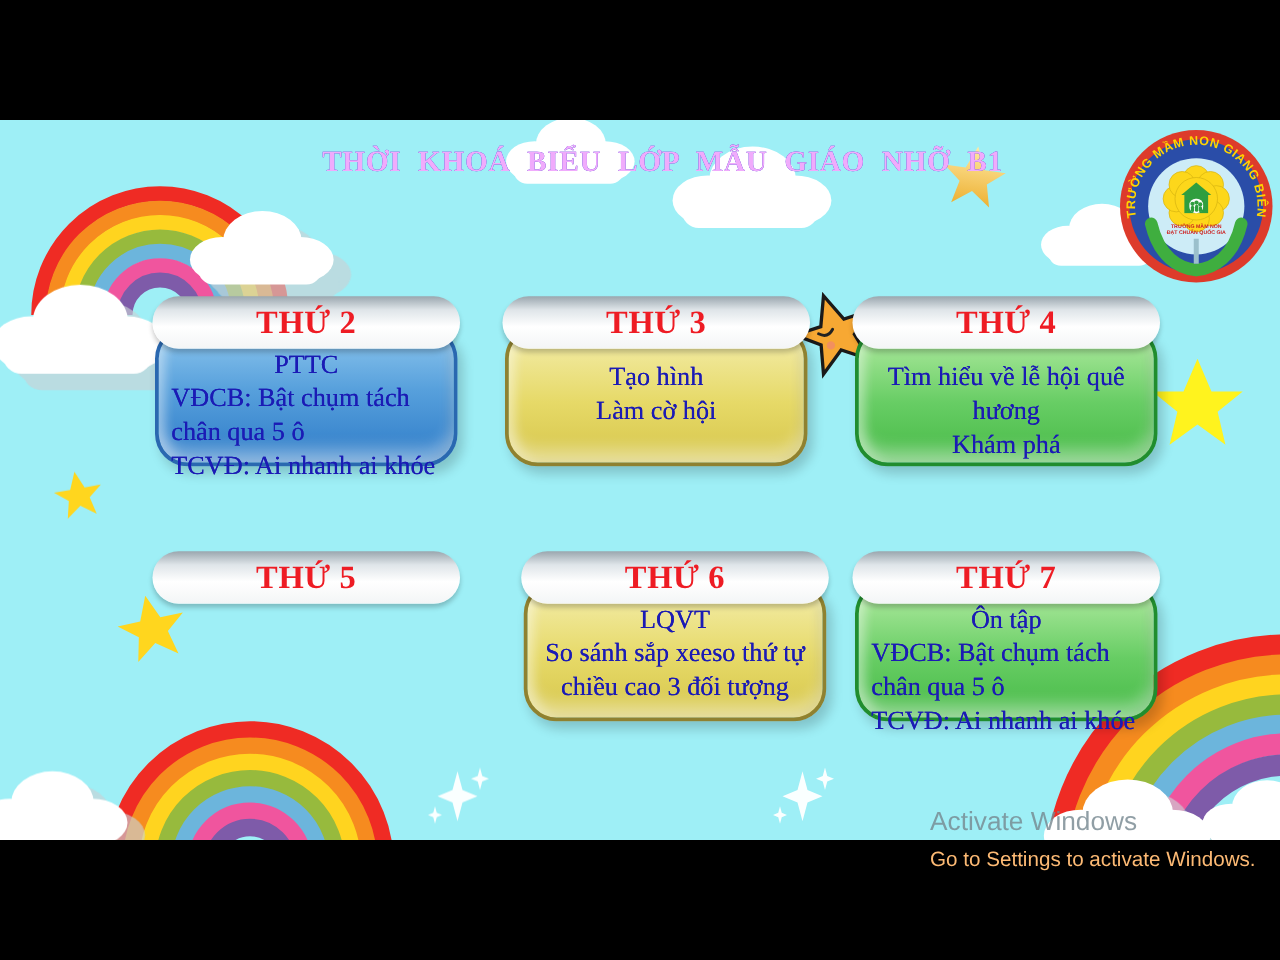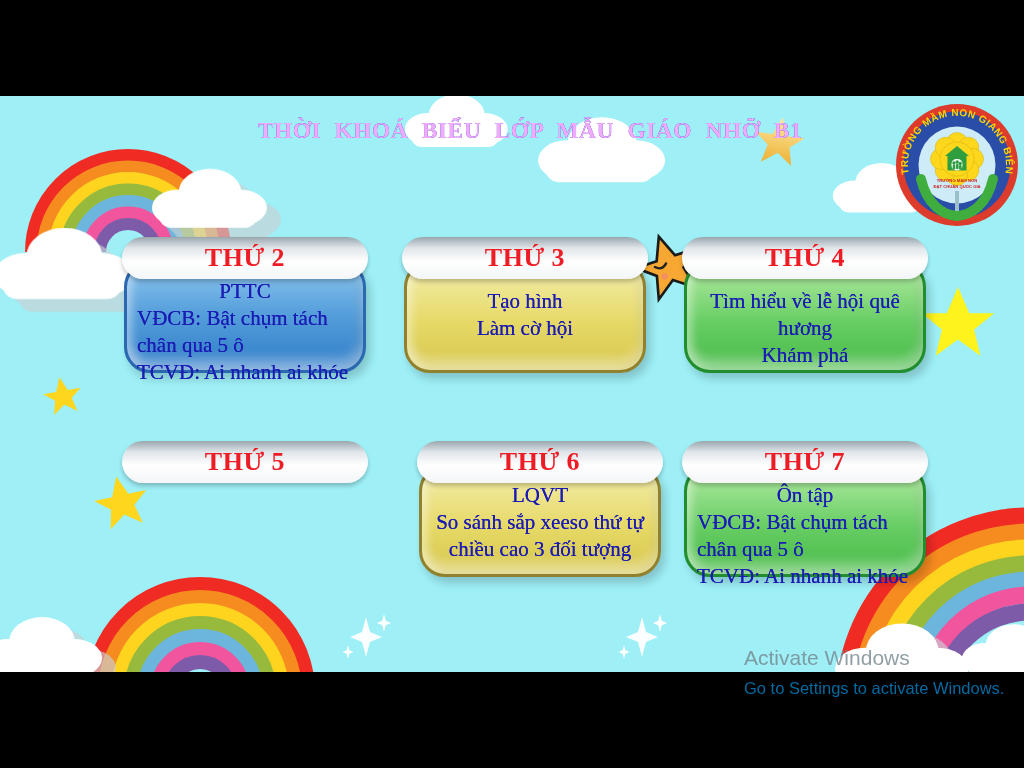--- a/index.html
+++ b/index.html
@@ -50,21 +50,21 @@
   .ln.left{text-align:left;}
 
   .aw1{
     position:absolute;left:744px;top:646px;z-index:6;
     font-family:"Liberation Sans","DejaVu Sans",sans-serif;
     font-size:21px;color:#75878f;opacity:.8;
   }
   .aw2{
     position:absolute;left:744px;top:679px;z-index:6;
     font-family:"Liberation Sans","DejaVu Sans",sans-serif;
-    font-size:16.5px;color:#0369a1;
+    font-size:16.5px;color:#fdba74;
   }
 </style>
 </head>
 <body>
 
 <div class="slide"></div>
 
 <svg class="bgart" viewBox="0 0 1024 576" width="1024" height="576" xmlns="http://www.w3.org/2000/svg">
   <defs>
     <g id="cld">

